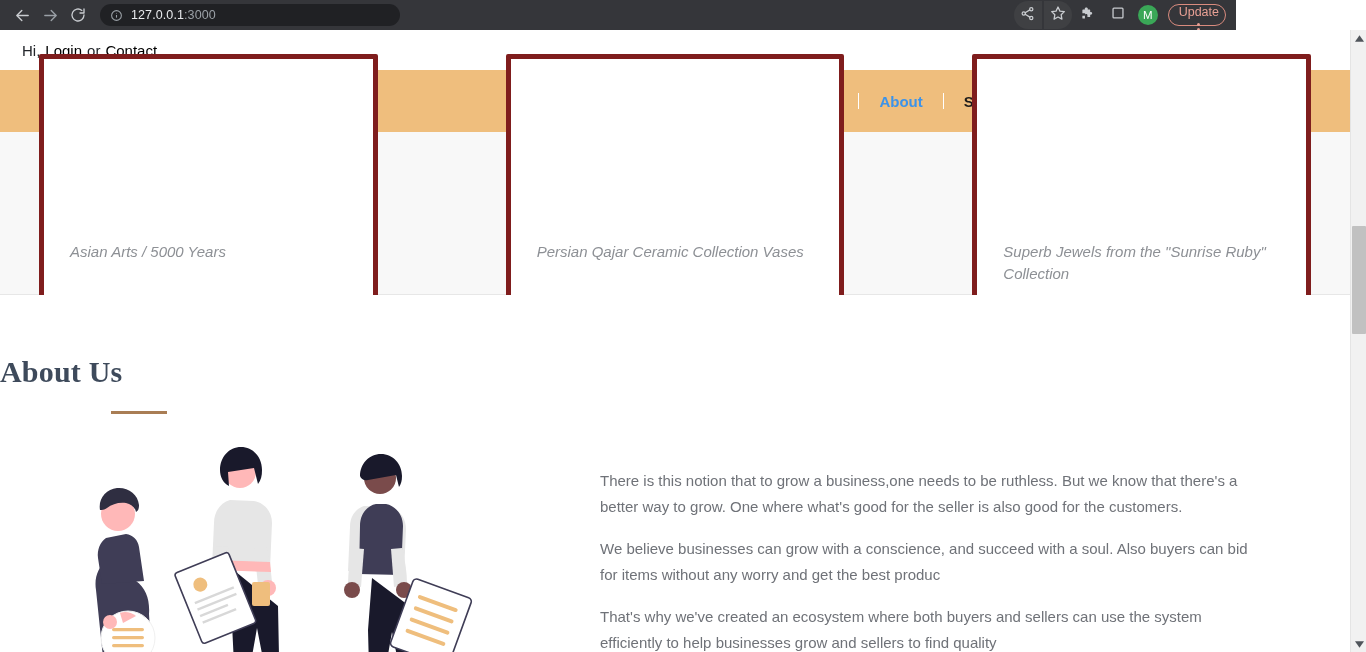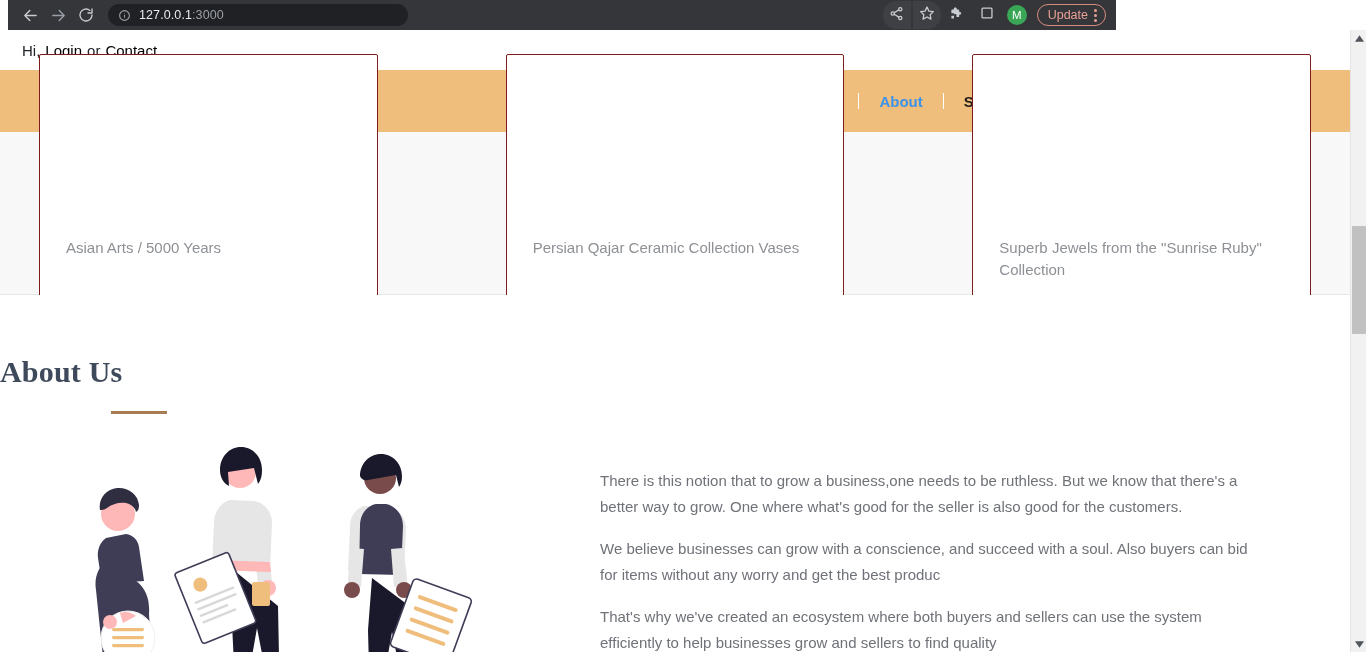--- a/index.html
+++ b/index.html
@@ -9,27 +9,26 @@
     height: 652px;
     overflow: hidden;
     font-family: "Liberation Sans", sans-serif;
     background: #ffffff;
   }
 
   
   .browser-bar {
     position: absolute;
     top: 0; left: 0;
-    width: 1108px;
+    width: 1236px;
     height: 30px;
     background: #35363a;
     display: flex;
     align-items: center;
     padding: 8px 8px;
-    margin-left: 8px;
   }
   .nav-btn {
     width: 28px; height: 28px;
     display: flex; align-items: center; justify-content: center;
     color: #9aa0a6;
     flex: 0 0 auto;
   }
   .nav-btn.enabled { color: #c9ccd0; }
   .nav-btn svg { display: block; }
 
@@ -80,20 +79,21 @@
   }
   .update-pill {
     display: flex;
     align-items: center;
     gap: 4px;
     height: 22px;
     border: 1px solid #d98b7e;
     border-radius: 11px;
     padding: 0 6px 0 10px;
     margin-left: 4px;
+    flex-direction: column;
   }
   .update-pill .label {
     font-size: 12.5px;
     color: #e8a094;
     white-space: nowrap;
   }
   .kebab {
     display: flex;
     flex-direction: column;
     gap: 2px;
@@ -189,27 +189,28 @@
     position: absolute;
     left: 39px;
     top: -78px;
     width: 1272px;
     display: flex;
     gap: 0;
   }
   .card {
     width: 339px;
     background: #ffffff;
-    border: 1px solid #7f1d1d;
+    border: 5px solid #7f1d1d;
     border-radius: 2px;
     height: 256px;
     margin-right: 128px;
     display: flex;
     flex-direction: column;
     justify-content: flex-start;
+    font-style: italic;
   }
   .card:last-child { margin-right: 0; }
   .card-title {
     font-size: 15px;
     color: #8d9095;
     line-height: 22px;
     padding: 182px 26px 0 26px;
   }
   .card.tall { height: 278px; }
   .card.tall .card-title { padding-top: 182px; }

